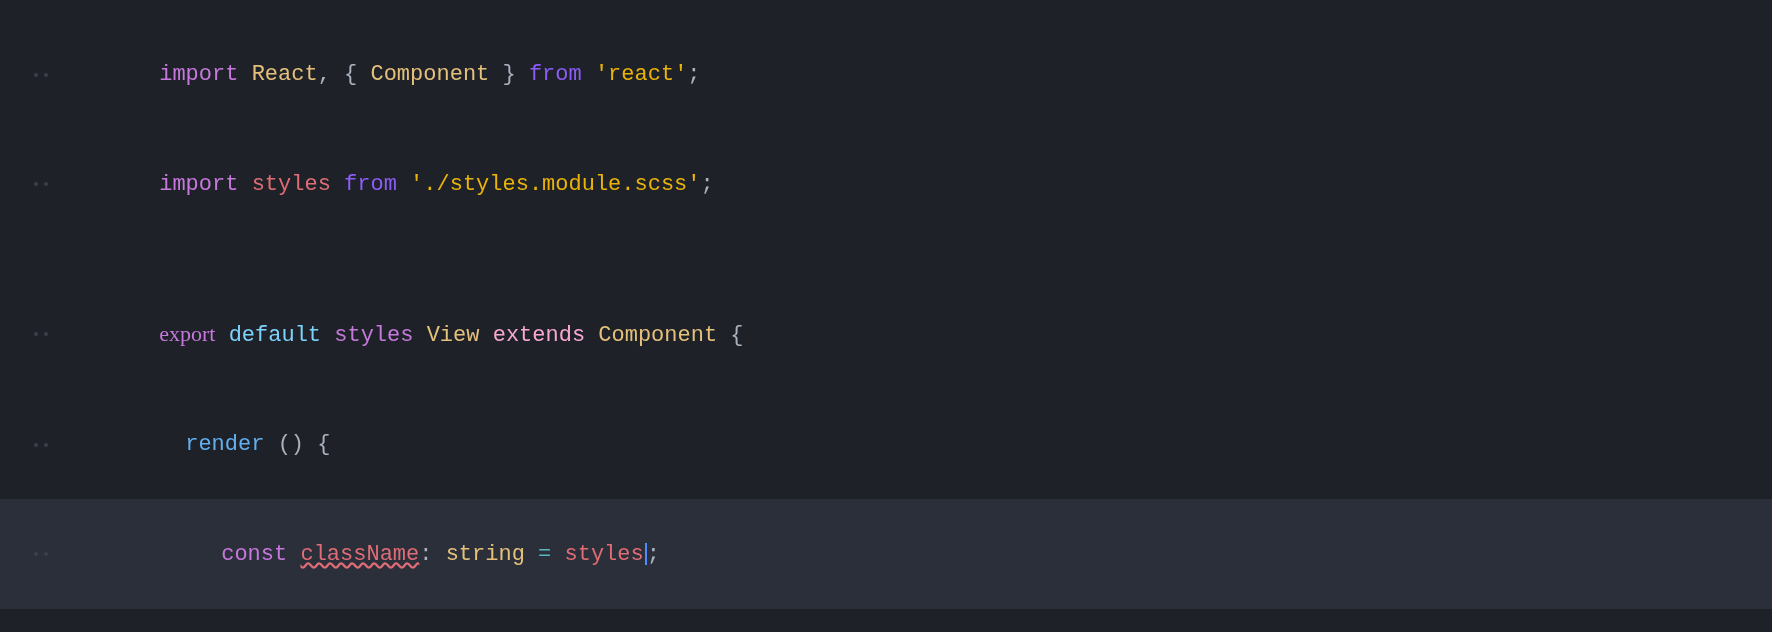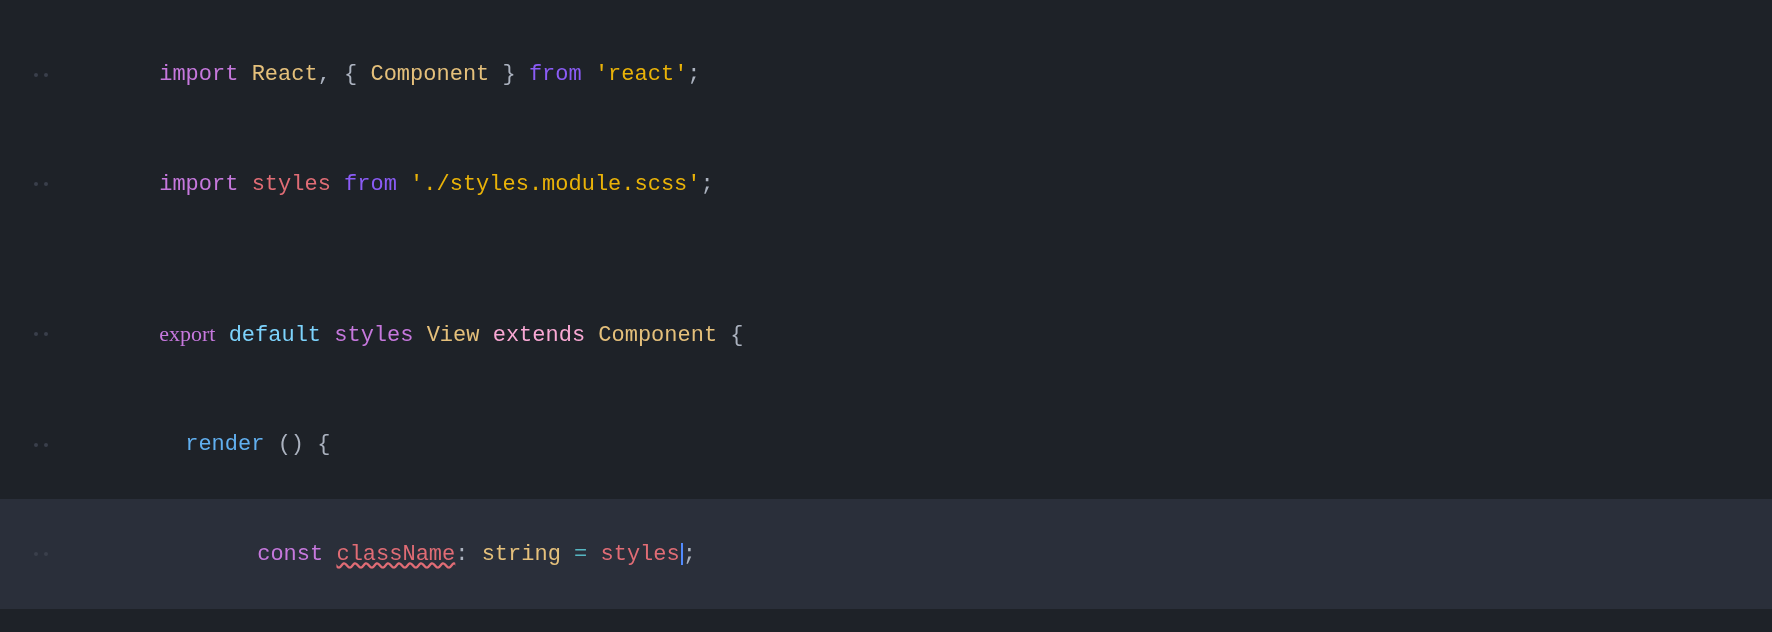--- a/index.html
+++ b/index.html
@@ -30,21 +30,20 @@
     .code-line {
       display: flex;
       align-items: center;
       padding: 2px 0;
       min-height: 36px;
       position: relative;
     }
 
     .code-line.highlighted {
       background-color: #2a2f3a;
-      gap: 36px;
     }
 
     .gutter {
       display: flex;
       align-items: center;
       padding-right: 10px;
     }
 
     .dot-group {
       display: flex;

